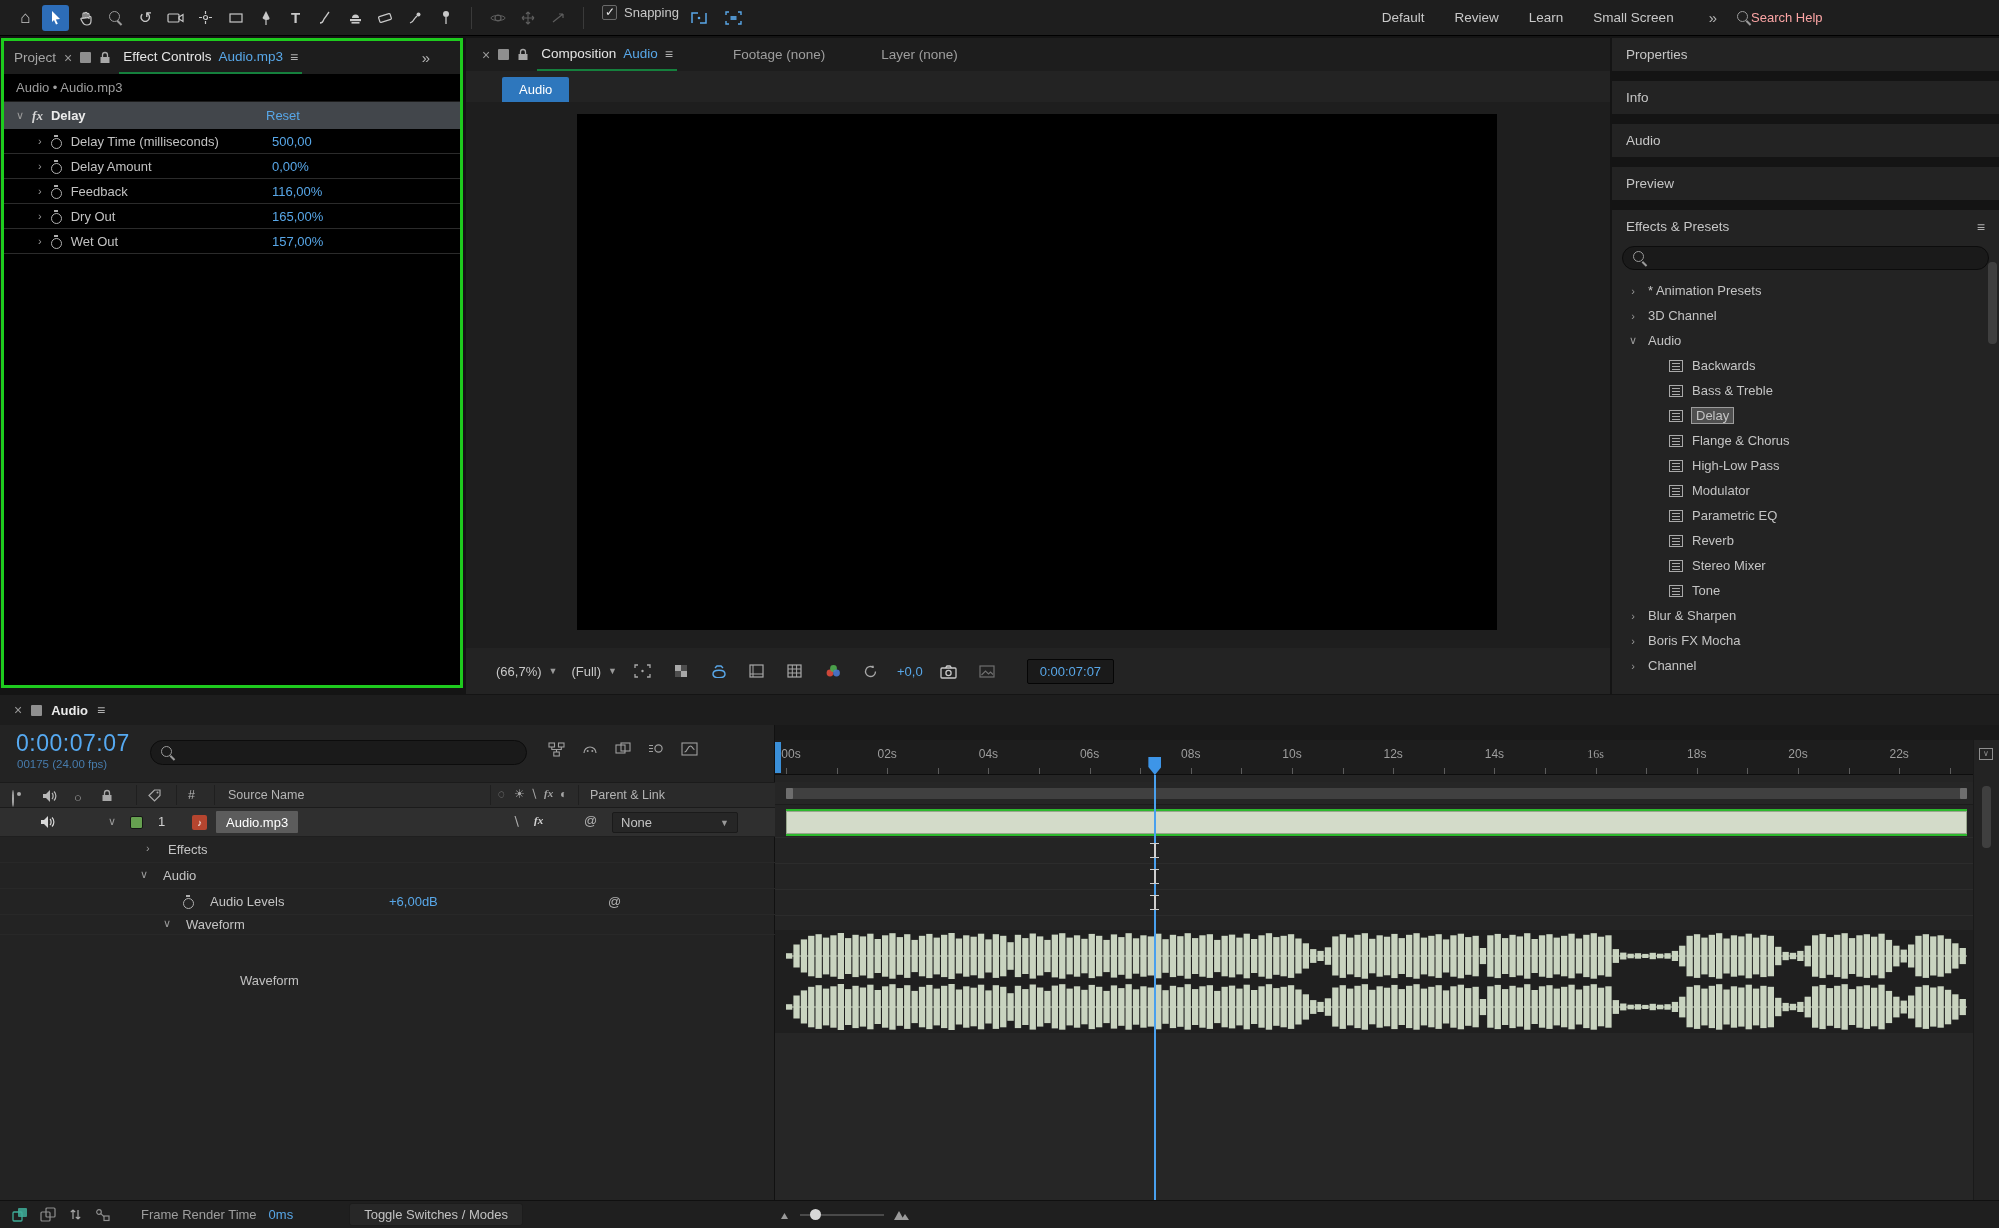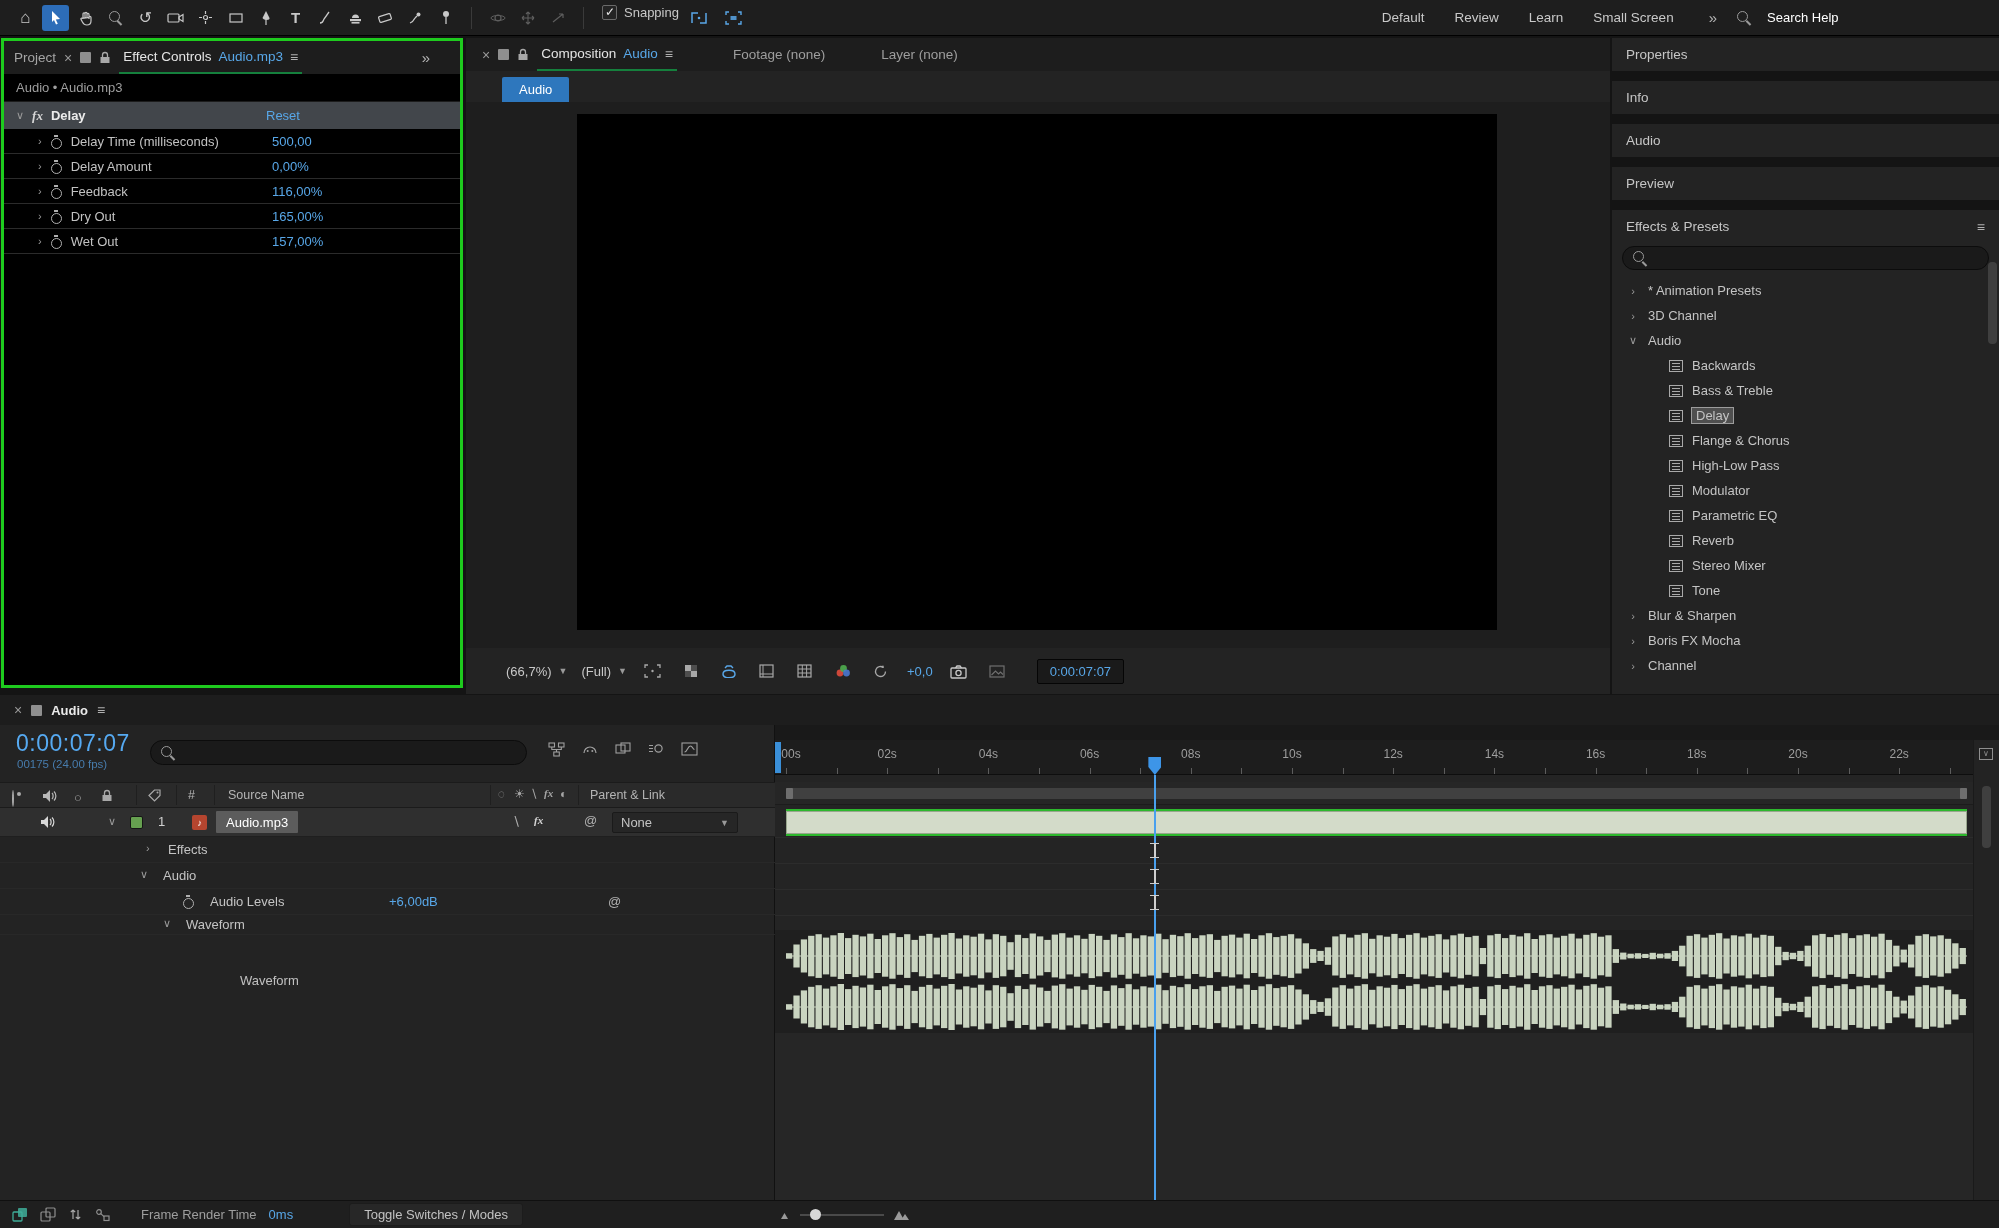--- a/index.html
+++ b/index.html
@@ -15,21 +15,21 @@
   .tool.disabled{color:#5e5e5e}
   .tb-sep{width:1px;height:22px;background:#3a3a3a;margin:0 9px;flex:none}
   .home-glyph{font-size:17px;line-height:1}
   .t-letter{font-weight:bold;font-size:15px}
   .snap-group{display:flex;gap:7px;margin:0 6px}
   .checkbox{width:15px;height:15px;background:#242424;border:1px solid #6a6a6a;border-radius:2px;position:relative}
   .checkbox::after{content:"\2713";position:absolute;left:2px;top:-1px;font-size:12px;color:#e8e8e8}
   .ws-group{margin-left:auto;display:flex;align-items:center}
   .ws{margin:0 15px;color:#c9c9c9;font-size:13.5px;white-space:nowrap}
   .overflow-chevron{margin:0 20px;color:#b5b5b5;font-size:15px}
-  .tb-search{display:flex;align-items:center;gap:16px;color:#ffffff;width:250px}
+  .tb-search{display:flex;align-items:center;gap:0;color:#fca5a5;width:250px}
 
   .mag{position:relative;width:14px;height:14px;flex:none}
   .mag::before{content:"";position:absolute;left:0;top:0;width:9px;height:9px;border:1.5px solid #9a9a9a;border-radius:50%}
   .mag::after{content:"";position:absolute;left:9.5px;top:9.5px;width:6px;height:1.6px;background:#9a9a9a;transform:rotate(45deg);transform-origin:0 0}
 
   .stopwatch{position:relative;width:13px;height:13px;flex:none}
   .stopwatch::before{content:"";position:absolute;left:1px;top:3px;width:9px;height:9px;border:1.3px solid #b0b0b0;border-radius:50%}
   .stopwatch::after{content:"";position:absolute;left:4px;top:0;width:4px;height:2px;background:#b0b0b0}
 
   .eye{width:15px;height:9px;border:1.3px solid #ababab;border-radius:50%;position:relative;flex:none}
@@ -58,21 +58,21 @@
   .pval{position:absolute;left:268px;color:#58a7e8}
 
   
   .comp{position:absolute;left:466px;top:38px;width:1144px;height:656px;background:#232323}
   .comp-tabs{height:33px;background:#1d1d1d;display:flex;align-items:center;padding:0 16px;gap:8px;font-size:13.5px}
   .comp-tabs .far{margin-left:48px;color:#9e9e9e}
   .viewer-tabs{height:31px;background:#232323;display:flex;align-items:flex-end;padding-left:36px}
   .viewer-tab{background:#2e77bd;color:#fff;height:25px;padding:0 17px;display:flex;align-items:center;border-radius:2px 2px 0 0}
   .viewer{position:absolute;left:0;top:64px;right:0;bottom:46px;background:#1e1e1e}
   .comp-black{position:absolute;left:111px;top:12px;width:920px;height:516px;background:#000}
-  .comp-bar{position:absolute;left:0;bottom:7px;right:0;height:32px;display:flex;align-items:center;padding:0 0 0 40px;gap:14px;color:#c2c2c2}
+  .comp-bar{position:absolute;left:0;bottom:7px;right:0;height:32px;display:flex;align-items:center;padding:0 0 0 30px;gap:14px;color:#c2c2c2}
   .dropdown{display:flex;align-items:center;gap:7px;color:#c8c8c8}
   .caret{font-size:9px;color:#9a9a9a}
   .cicon{width:24px;height:22px;display:flex;align-items:center;justify-content:center;flex:none}
   .tc-box{background:#1a1a1a;border:1px solid #050505;padding:4px 12px;color:#58a7e8;border-radius:2px;margin-left:14px}
 
   
   .sidebar{position:absolute;left:1612px;top:38px;width:387px;height:656px;background:#141414;display:flex;flex-direction:column}
   .side-panel{background:#232323;height:33px;margin-bottom:10px;display:flex;align-items:center;padding:0 14px;font-size:13.5px;color:#c6c6c6;flex:none}
   .ep{background:#232323;flex:1;display:flex;flex-direction:column;overflow:hidden}
   .ep-head{height:33px;display:flex;align-items:center;justify-content:space-between;padding:0 14px;font-size:13.5px;color:#c6c6c6;flex:none}
@@ -707,21 +707,21 @@
       <div class="tl-nav"></div>
       <div class="ruler">
           <div class="tick-label" style="left: 11px;">0:00s</div>
           <div class="tick-label" style="left: 112.2px;">02s</div>
           <div class="tick-label" style="left: 213.4px;">04s</div>
           <div class="tick-label" style="left: 314.6px;">06s</div>
           <div class="tick-label" style="left: 415.8px;">08s</div>
           <div class="tick-label" style="left: 517px;">10s</div>
           <div class="tick-label" style="left: 618.2px;">12s</div>
           <div class="tick-label" style="left: 719.4px;">14s</div>
-          <div class="tick-label" style="left: 820.6px;">16s</div>
+          <div class="tick-label" style="left: 820.6px; font-family: Liberation Serif, serif;">16s</div>
           <div class="tick-label" style="left: 921.8px;">18s</div>
           <div class="tick-label" style="left: 1023px;">20s</div>
           <div class="tick-label" style="left: 1124.2px;">22s</div>
           <div class="tick" style="left: 11px;"></div>
           <div class="tick" style="left: 61.6px;"></div>
           <div class="tick" style="left: 112.2px;"></div>
           <div class="tick" style="left: 162.8px;"></div>
           <div class="tick" style="left: 213.4px;"></div>
           <div class="tick" style="left: 264px;"></div>
           <div class="tick" style="left: 314.6px;"></div>

